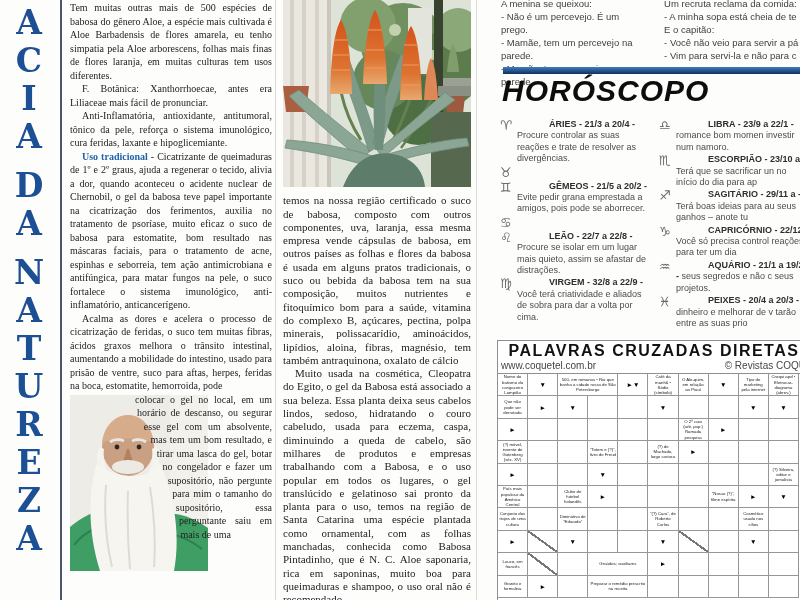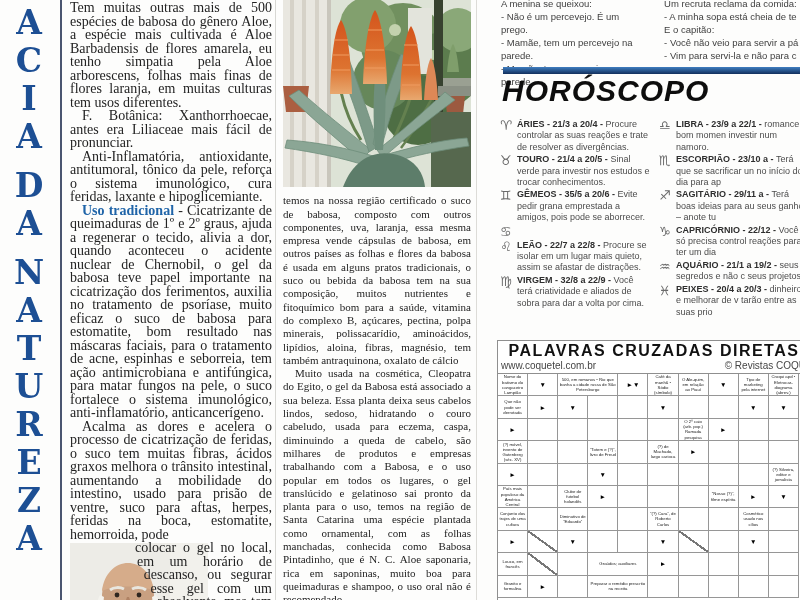--- a/index.html
+++ b/index.html
@@ -9,21 +9,21 @@
   .vtitle{position:absolute;left:2px;top:4px;width:54px;text-align:center;
           color:#1d4f94;font-family:"DejaVu Serif",serif;font-weight:bold;}
   .vletter{font-size:33px;line-height:38px;}
   .vgap{height:11px;}
   .rule{position:absolute;top:0;height:600px;}
   #rule1{left:60px;width:2px;background:#4a5570;}
   #rule2{left:275px;width:1px;background:#d8d8d4;}
   #rule3{left:476px;width:1px;background:#dddcd8;}
   
   .col-left{position:absolute;left:70px;top:1px;width:202px;height:599px;overflow:hidden;
-            font-size:14px;line-height:13.5px;text-align:justify;}
+            font-size:10px;line-height:13.5px;text-align:justify;}
   .col-mid{position:absolute;left:283px;top:0;width:188px;height:600px;overflow:hidden;
            font-size:11px;line-height:13.3px;text-align:justify;}
   .para{margin:0;text-indent:12px;}
   .para.noindent{text-indent:0;}
   .lead{color:#1f64a8;font-weight:bold;}
   .aloe-fig{width:188px;height:187px;margin:0 0 4px 0;}
   .man-float{float:left;width:138px;height:176px;margin:2px 4px 0 0;
              shape-outside:polygon(0px 0px,58px 0px,62px 28px,74px 52px,86px 78px,96px 104px,104px 134px,108px 176px,0px 176px);
              shape-margin:5px;}
   
@@ -38,21 +38,21 @@
   
   .horo-title{position:absolute;left:502px;top:74px;margin:0;
               font-family:"Liberation Sans",sans-serif;font-weight:bold;font-style:italic;
               font-size:30px;letter-spacing:1px;color:#0d0d0d;}
   .horo{position:absolute;left:500px;top:119px;width:312px;display:flex;gap:9px;
         font-family:"Liberation Sans",sans-serif;font-size:9px;line-height:11.4px;color:#4c4c4c;}
   .horo-col{width:150px;}
   .h-entry{display:flex;margin-bottom:1px;}
   .h-sign{flex:0 0 17px;width:17px;font-family:"DejaVu Sans",sans-serif;font-size:13px;
           color:#6a6a6a;line-height:14px;}
-  .h-text b{color:#2e2e2e;}
+  .h-text b{color:#2e2e2e;margin-left:32px;}
   
   .cw{position:absolute;left:497px;top:340px;width:312px;height:268px;border:1px solid #8f8f8f;
       background:#fff;font-family:"Liberation Sans",sans-serif;}
   .cw-head{text-align:center;font-weight:bold;font-size:16px;letter-spacing:1.5px;color:#111;margin:1px 0 0;}
   .cw-sub{display:flex;justify-content:space-between;font-size:10px;color:#454545;padding:0 4px 2px 3px;}
   .cw-grid{display:grid;grid-template-columns:repeat(10,30.1px);grid-auto-rows:22.4px;
            border-top:1px solid #8f8f8f;}
   .cw-cell{position:relative;background:#fff;overflow:hidden;display:flex;flex-direction:column;
            align-items:center;justify-content:center;border-right:1px solid #969696;border-bottom:1px solid #969696;}
   .cw-text{font-size:4.3px;line-height:1.2;text-align:center;color:#1a1a1a;padding:1px;}
@@ -188,25 +188,24 @@
   <div class="bluebar"></div>
   <h1 class="horo-title">HORÓSCOPO</h1>
   <div class="horo">
     <div class="horo-col">
         <div class="h-entry">
           <span class="h-sign">♈</span>
           <span class="h-text"><b>ÁRIES - 21/3 a 20/4 - </b>Procure controlar as suas reações e trate de resolver as divergências.</span>
         </div>
         <div class="h-entry">
           <span class="h-sign">♉</span>
-          <span class="h-text"><b>TOURO - 21/4 a 20/5 - </b>Sinal verde para investir nos estudos e trocar conhecimentos.</span>
         </div>
         <div class="h-entry">
           <span class="h-sign">♊</span>
-          <span class="h-text"><b>GÊMEOS - 35/5 a 20/6 - </b>Evite pedir grana emprestada a amigos, pois pode se aborrecer.</span>
+          <span class="h-text"><b>GÊMEOS - 21/5 a 20/2 - </b>Evite pedir grana emprestada a amigos, pois pode se aborrecer.</span>
         </div>
         <div class="h-entry">
           <span class="h-sign">♋</span>
         </div>
         <div class="h-entry">
           <span class="h-sign">♌</span>
           <span class="h-text"><b>LEÃO - 22/7 a 22/8 - </b>Procure se isolar em um lugar mais quieto, assim se afastar de distrações.</span>
         </div>
         <div class="h-entry">
           <span class="h-sign">♍</span>

